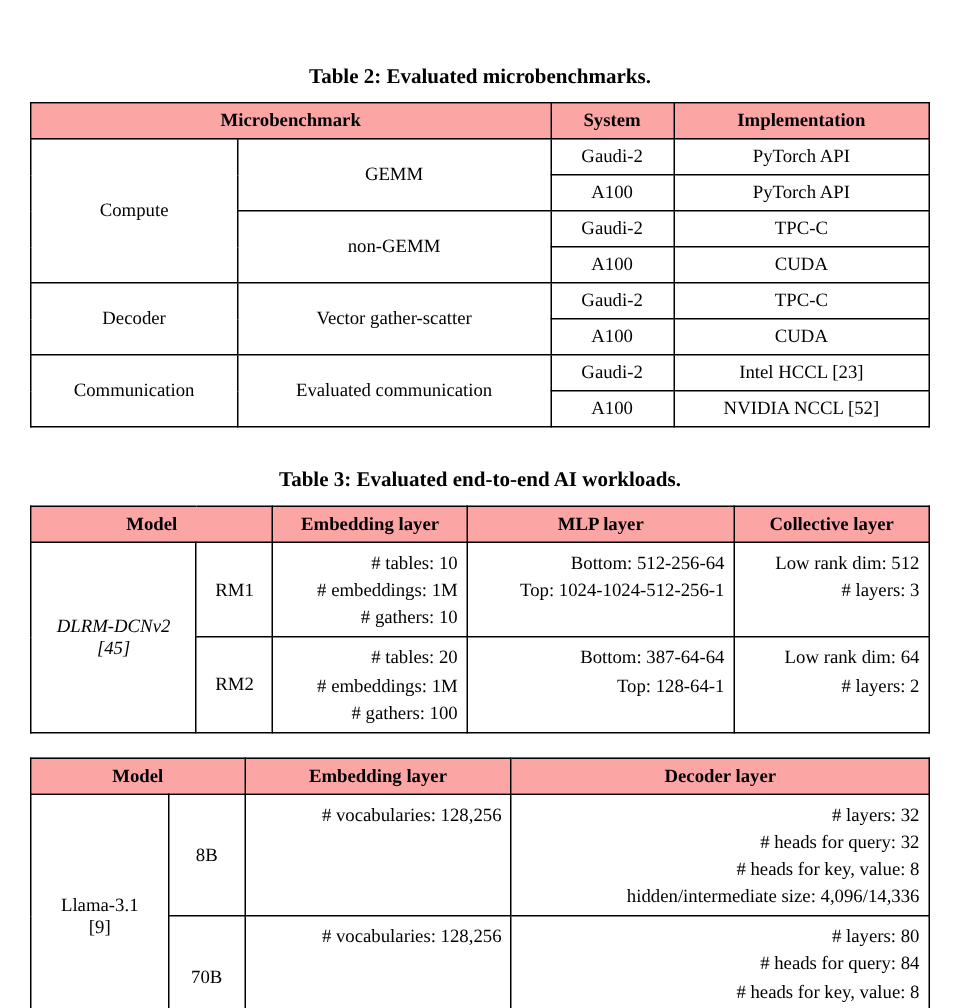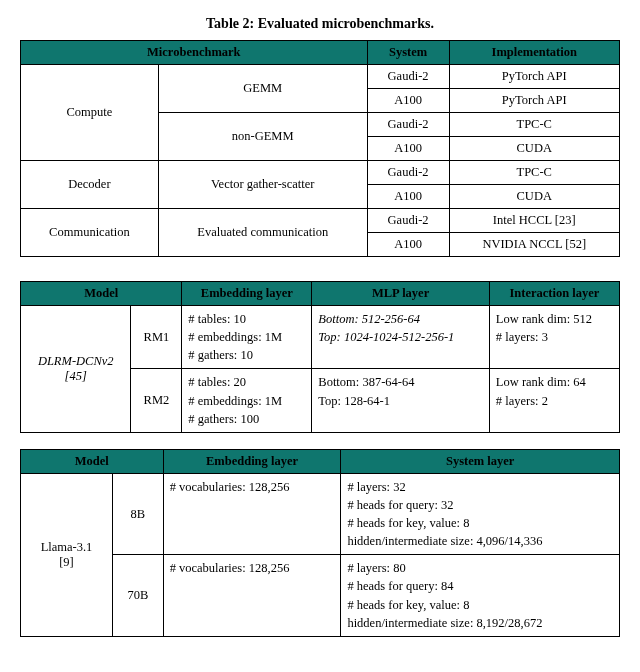--- a/index.html
+++ b/index.html
@@ -13,42 +13,43 @@
 
     .table-section {
       margin-bottom: 24px;
     }
 
     .table-title {
       text-align: center;
       font-weight: bold;
       font-size: 14px;
       margin-bottom: 8px;
+      margin-top: 28px;
     }
 
     table {
       border-collapse: collapse;
       width: 100%;
       font-size: 12.5px;
     }
 
     th, td {
       border: 1px solid #000;
       padding: 4px 8px;
       text-align: center;
       vertical-align: middle;
     }
 
     th {
       font-weight: bold;
-      background: #0f766e;
+      background: #fca5a5;
     }
 
     .cell-multiline {
-      text-align: left;
+      text-align: right;
       vertical-align: top;
       padding: 4px 6px;
       line-height: 1.45;
       margin-top: 15px;
     }
   </style>
 </head>
 <body>
 
 <div class="table-section">
@@ -102,38 +103,39 @@
       </tr>
       <tr>
         <td>A100</td>
         <td>NVIDIA NCCL [52]</td>
       </tr>
     </tbody>
   </table>
 </div>
 
 <div class="table-section">
+  <div class="table-title">Table 3: Evaluated end-to-end AI workloads.</div>
 
   <table style="margin-bottom: 16px;">
     <thead>
       <tr>
         <th colspan="2">Model</th>
         <th>Embedding layer</th>
         <th>MLP layer</th>
-        <th>Interaction layer</th>
+        <th>Collective layer</th>
       </tr>
     </thead>
     <tbody>
       <tr>
         <td rowspan="2" style="vertical-align:middle;font-style:italic;">DLRM-DCNv2<br>[45]</td>
         <td>RM1</td>
         <td class="cell-multiline" style="white-space:pre-line;"># tables: 10
 # embeddings: 1M
 # gathers: 10</td>
-        <td class="cell-multiline" style="white-space:pre-line;font-style:italic;">Bottom: 512-256-64
+        <td class="cell-multiline" style="white-space:pre-line;">Bottom: 512-256-64
 Top: 1024-1024-512-256-1</td>
         <td class="cell-multiline" style="white-space:pre-line;">Low rank dim: 512
 # layers: 3</td>
       </tr>
       <tr>
         <td>RM2</td>
         <td class="cell-multiline" style="white-space:pre-line;"># tables: 20
 # embeddings: 1M
 # gathers: 100</td>
         <td class="cell-multiline" style="white-space:pre-line;">Bottom: 387-64-64
@@ -142,21 +144,21 @@
 # layers: 2</td>
       </tr>
     </tbody>
   </table>
 
   <table>
     <thead>
       <tr>
         <th colspan="2">Model</th>
         <th>Embedding layer</th>
-        <th>System layer</th>
+        <th>Decoder layer</th>
       </tr>
     </thead>
     <tbody>
       <tr>
         <td rowspan="2" style="vertical-align:middle;">Llama-3.1<br>[9]</td>
         <td>8B</td>
         <td class="cell-multiline"># vocabularies: 128,256</td>
         <td class="cell-multiline" style="white-space:pre-line;font-family:Liberation Serif, serif;"># layers: 32
 # heads for query: 32
 # heads for key, value: 8

